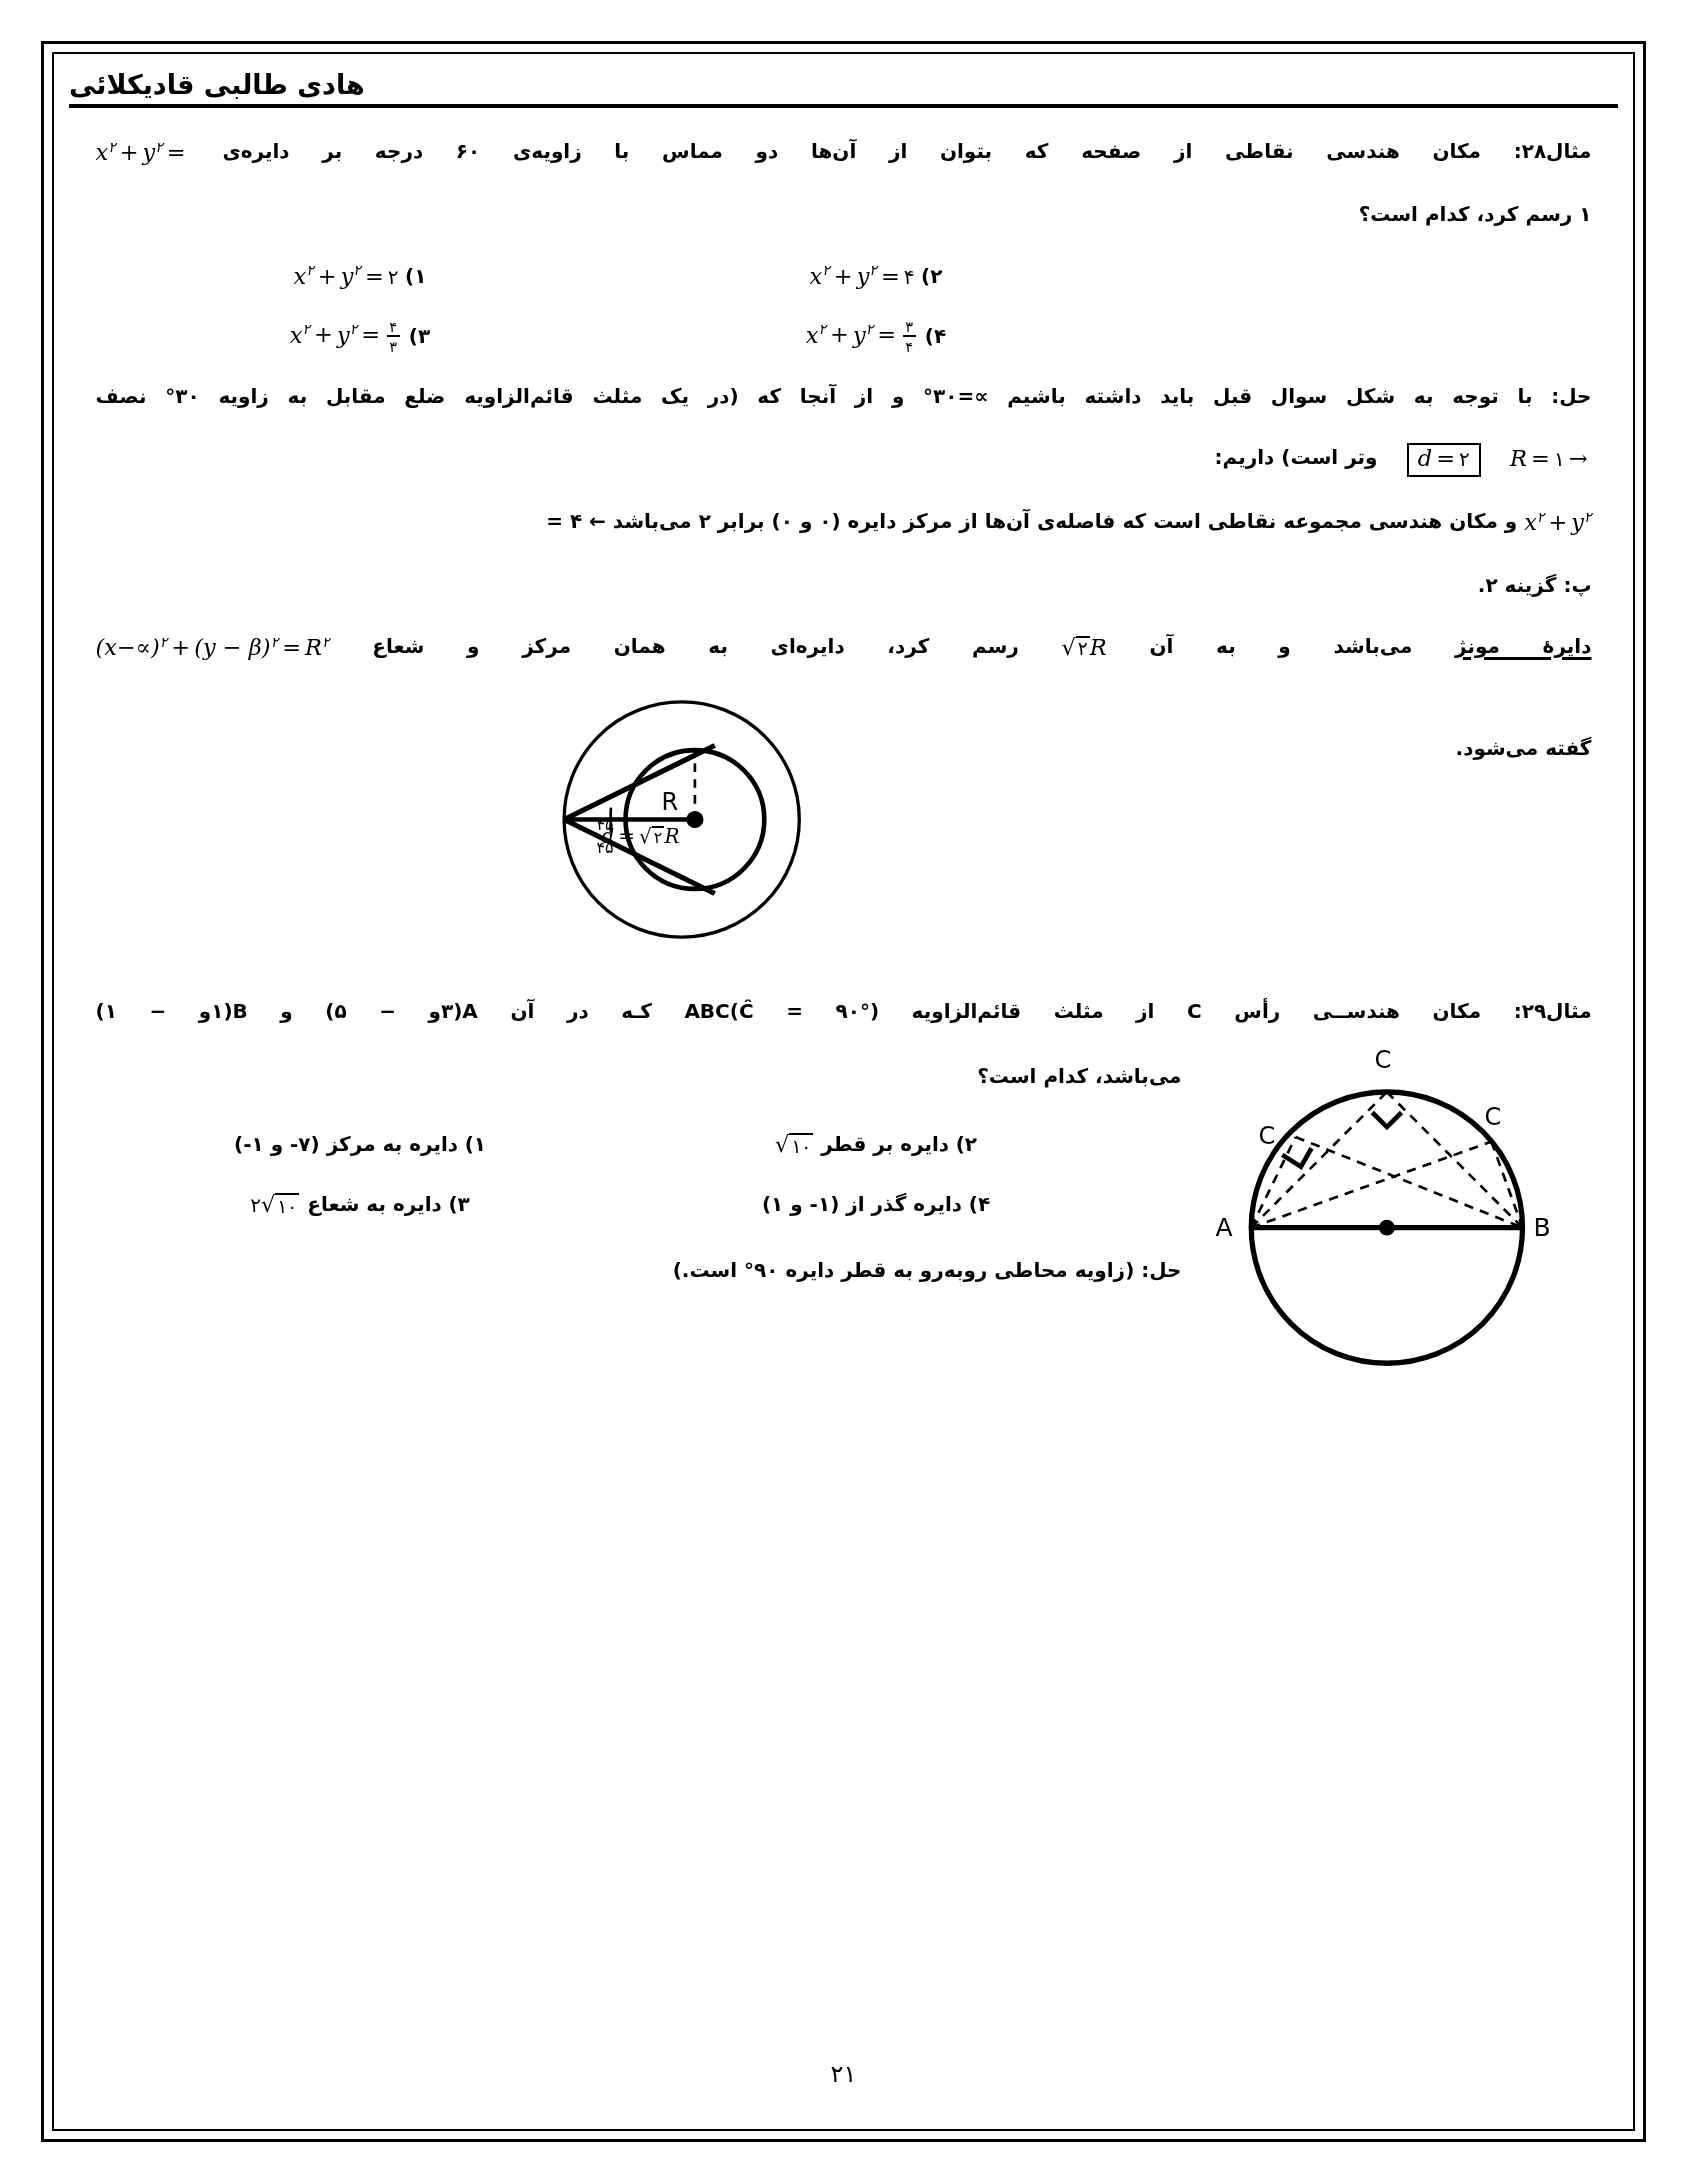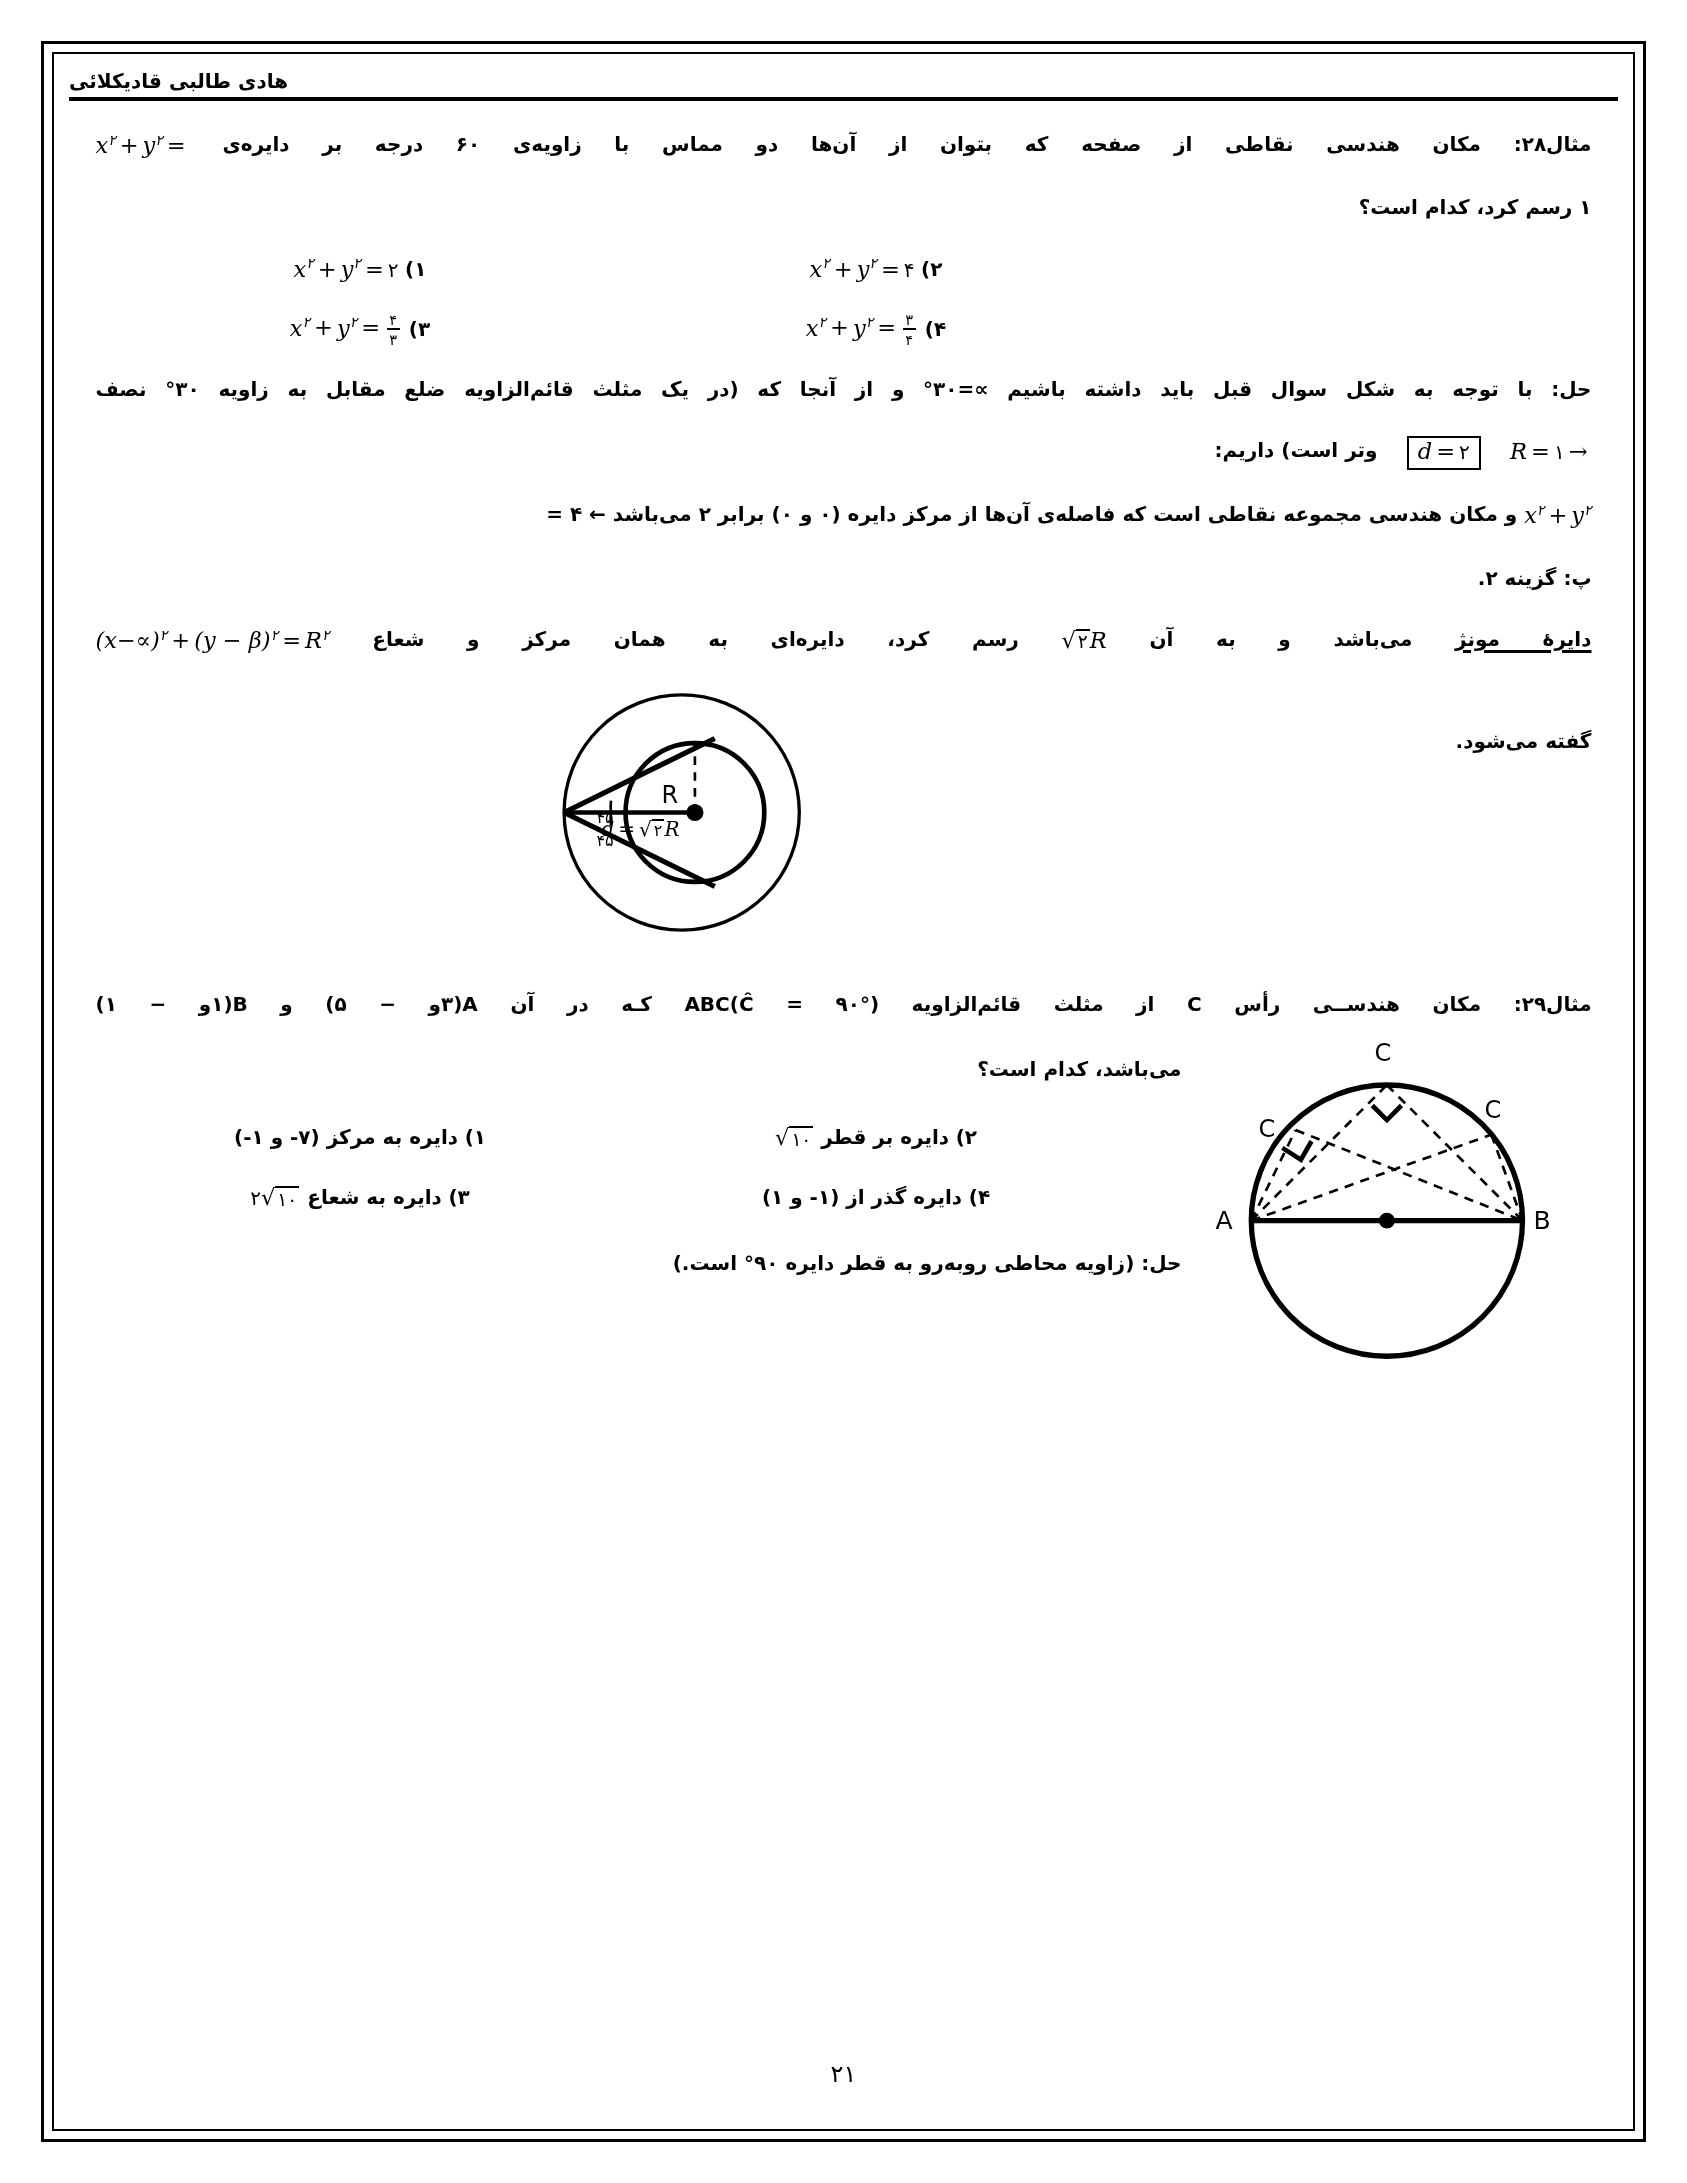--- a/index.html
+++ b/index.html
@@ -42,21 +42,21 @@
     bottom: 69px;
   }
 
   
   .header-row {
     text-align: left;
     direction: rtl;
   }
   .header-author {
     font-family: "DejaVu Sans", "Liberation Sans", sans-serif;
-    font-size: 20px;
+    font-size: 27px;
     font-weight: 600;
     letter-spacing: 0.3px;
     padding: 0 12px 2.6px 0;
     display: inline-block;
     width: 100%;
     text-align: left;
     box-sizing: border-box;
   }
   .header-rule {
     width: 100%;

